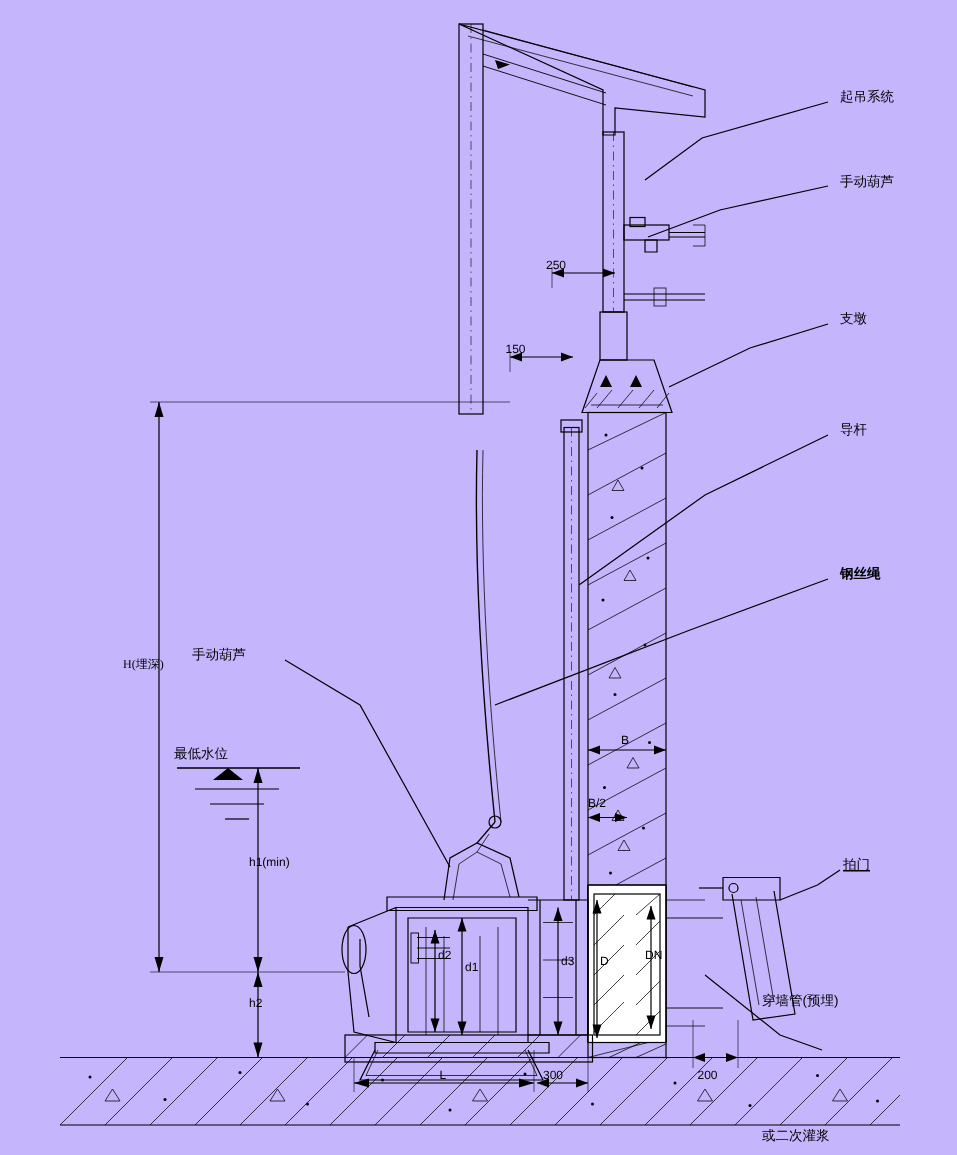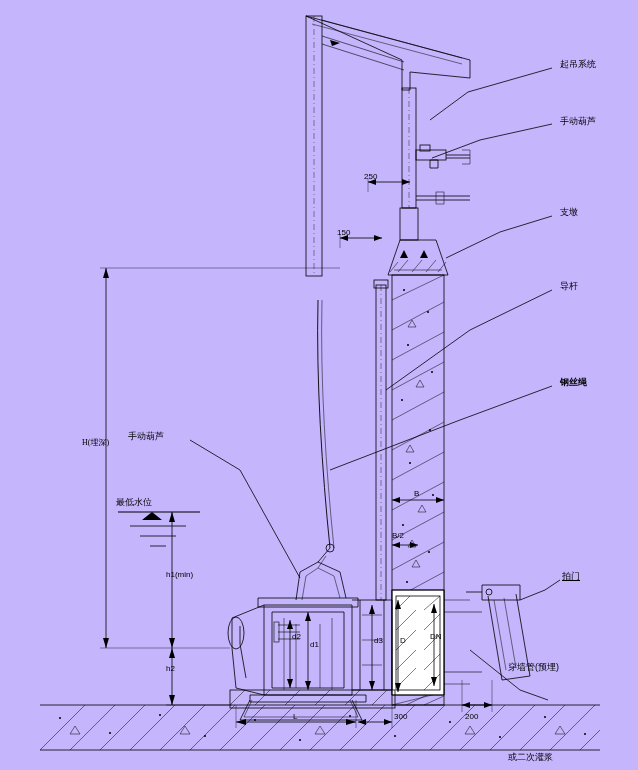--- a/index.html
+++ b/index.html
@@ -337,21 +337,21 @@
   <div class="lbl" style="left:560px;top:378px;font-weight:bold;">钢丝绳</div>
   <div class="lbl" style="left:562px;top:572px;text-decoration:underline;">拍门</div>
   <div class="lbl" style="left:508px;top:663px;">穿墙管(预埋)</div>
   <div class="lbl" style="left:508px;top:709px;margin-top:44px;">或二次灌浆</div>
 
   <div class="lbl" style="left:128px;top:432px;">手动葫芦</div>
   <div class="lbl" style="left:116px;top:498px;text-align:center;">最低水位</div>
 
   <div class="dim" style="left:364px;top:172px;">250</div>
   <div class="dim" style="left:337px;top:228px;">150</div>
-  <div class="dim" style="left:362px;top:712px;margin-left:32px;">300</div>
+  <div class="dim" style="left:362px;top:712px;">300</div>
   <div class="dim" style="left:465px;top:712px;">200</div>
   <div class="dim" style="left:414px;top:489px;">B</div>
   <div class="dim" style="left:392px;top:531px;text-align:center;">B/2</div>
   <div class="dim" style="left:293px;top:712px;">L</div>
   <div class="dim v" style="left:82px;top:437px;font-family:Liberation Serif, serif;">H(埋深)</div>
   <div class="dim v" style="left:166px;top:570px;">h1(min)</div>
   <div class="dim v" style="left:166px;top:664px;">h2</div>
   <div class="dim" style="left:310px;top:640px;">d1</div>
   <div class="dim" style="left:292px;top:632px;">d2</div>
   <div class="dim" style="left:374px;top:636px;">d3</div>

